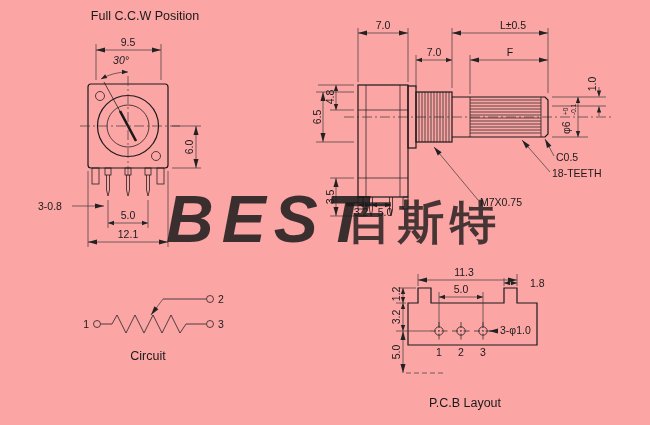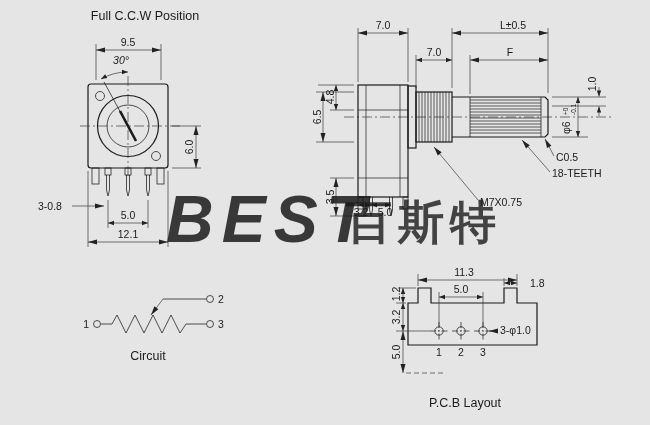--- a/index.html
+++ b/index.html
@@ -1,16 +1,16 @@
 <!DOCTYPE html>
 <html><head>
 <meta charset="utf-8">
 <style>
   html,body{margin:0;padding:0;background:#ffffff;}
-  .sheet{width:650px;height:425px;background:#e5e5e5;position:relative;overflow:hidden;
+  .sheet{width:650px;height:425px;background:#fca5a5;position:relative;overflow:hidden;
          font-family:"Liberation Sans","DejaVu Sans",sans-serif;}
   svg{display:block;}
   svg text{fill:#1a1a1a;font-family:"Liberation Sans","DejaVu Sans",sans-serif;}
   .obj{stroke:#1a1a1a;stroke-width:1.2;fill:none;}
   .thin{stroke:#1a1a1a;stroke-width:0.75;fill:none;}
   .hatch{stroke:#1a1a1a;stroke-width:0.7;fill:none;}
   .ext{stroke:#3a3a3a;stroke-width:0.7;fill:none;}
   .dimline{stroke:#3a3a3a;stroke-width:0.7;fill:none;}
   .center{stroke:#3a3a3a;stroke-width:0.7;fill:none;stroke-dasharray:10 3 2 3;}
   .dimtxt{font-size:10.5px;}

